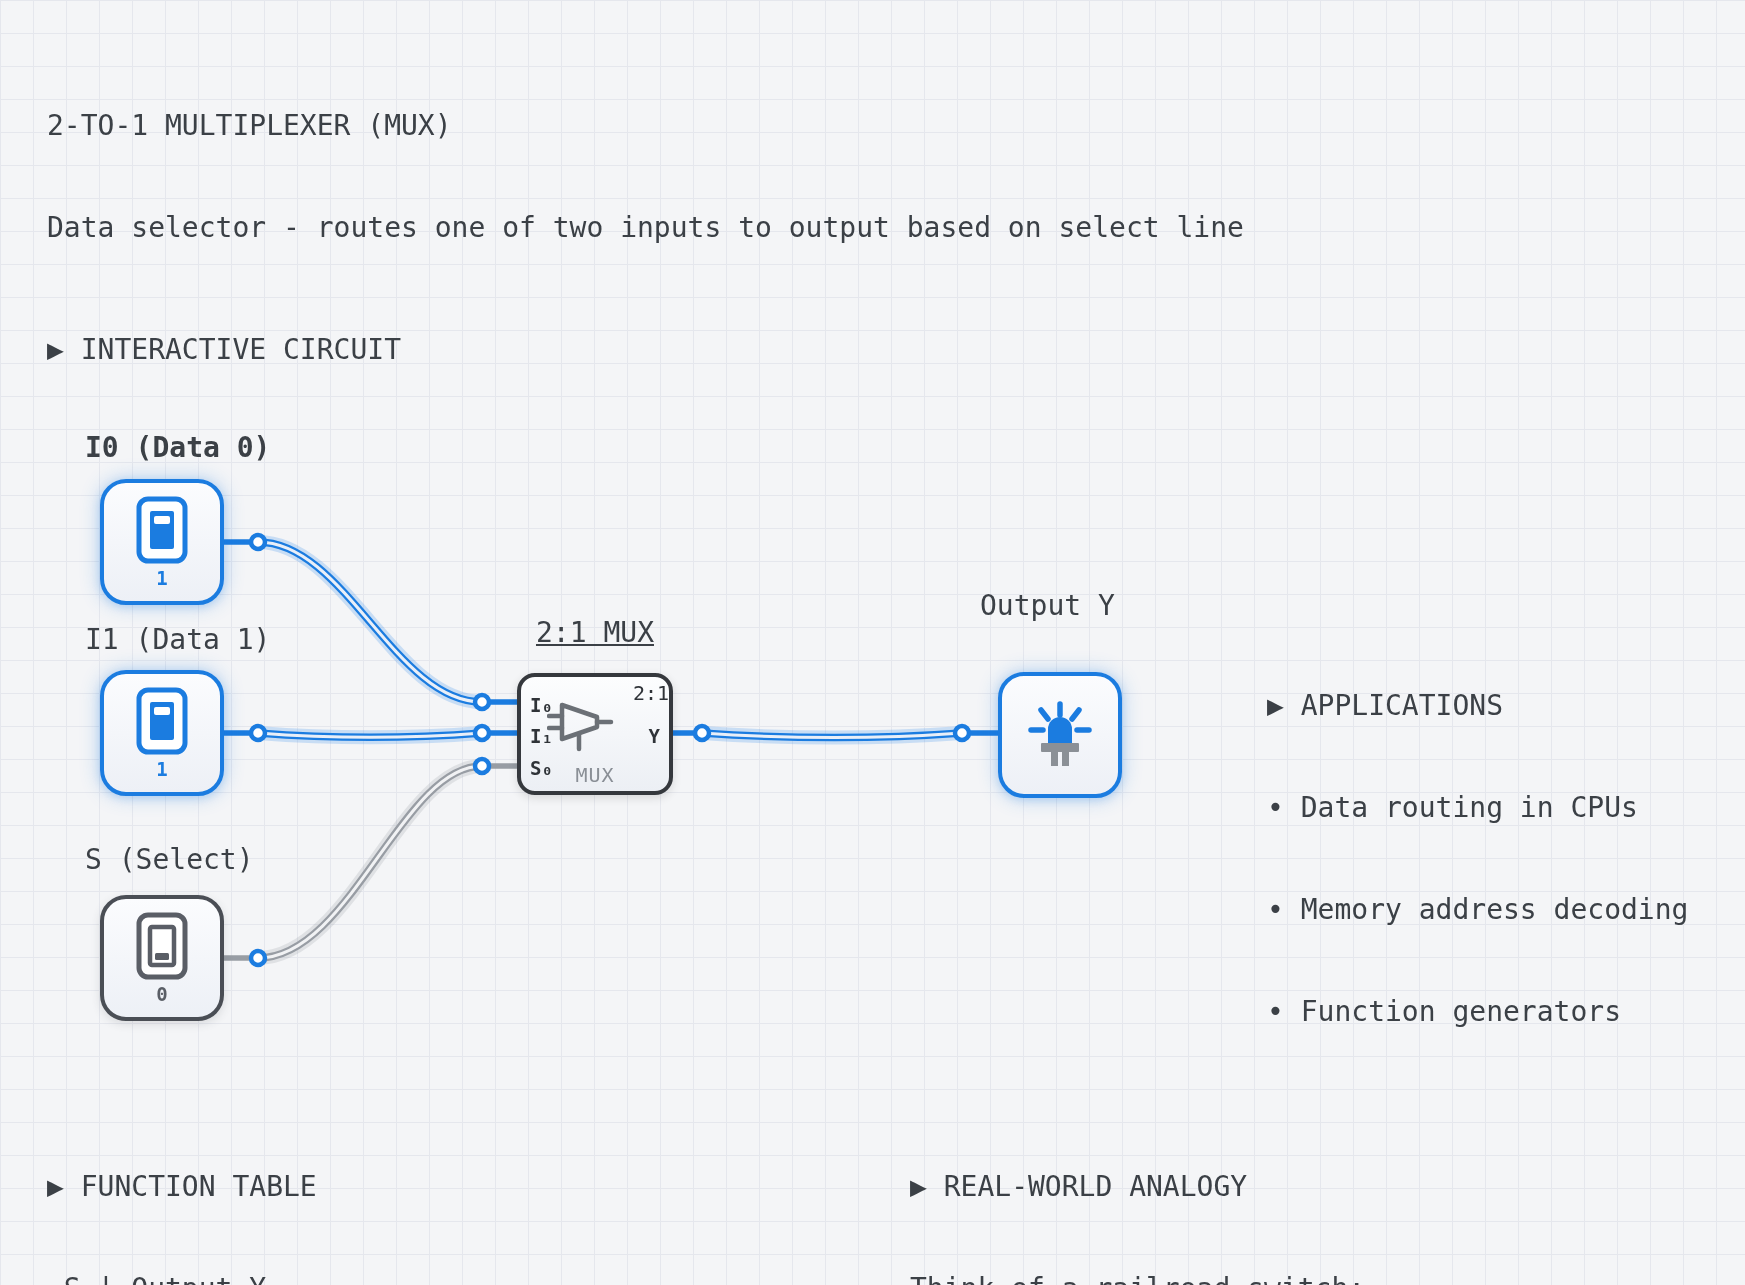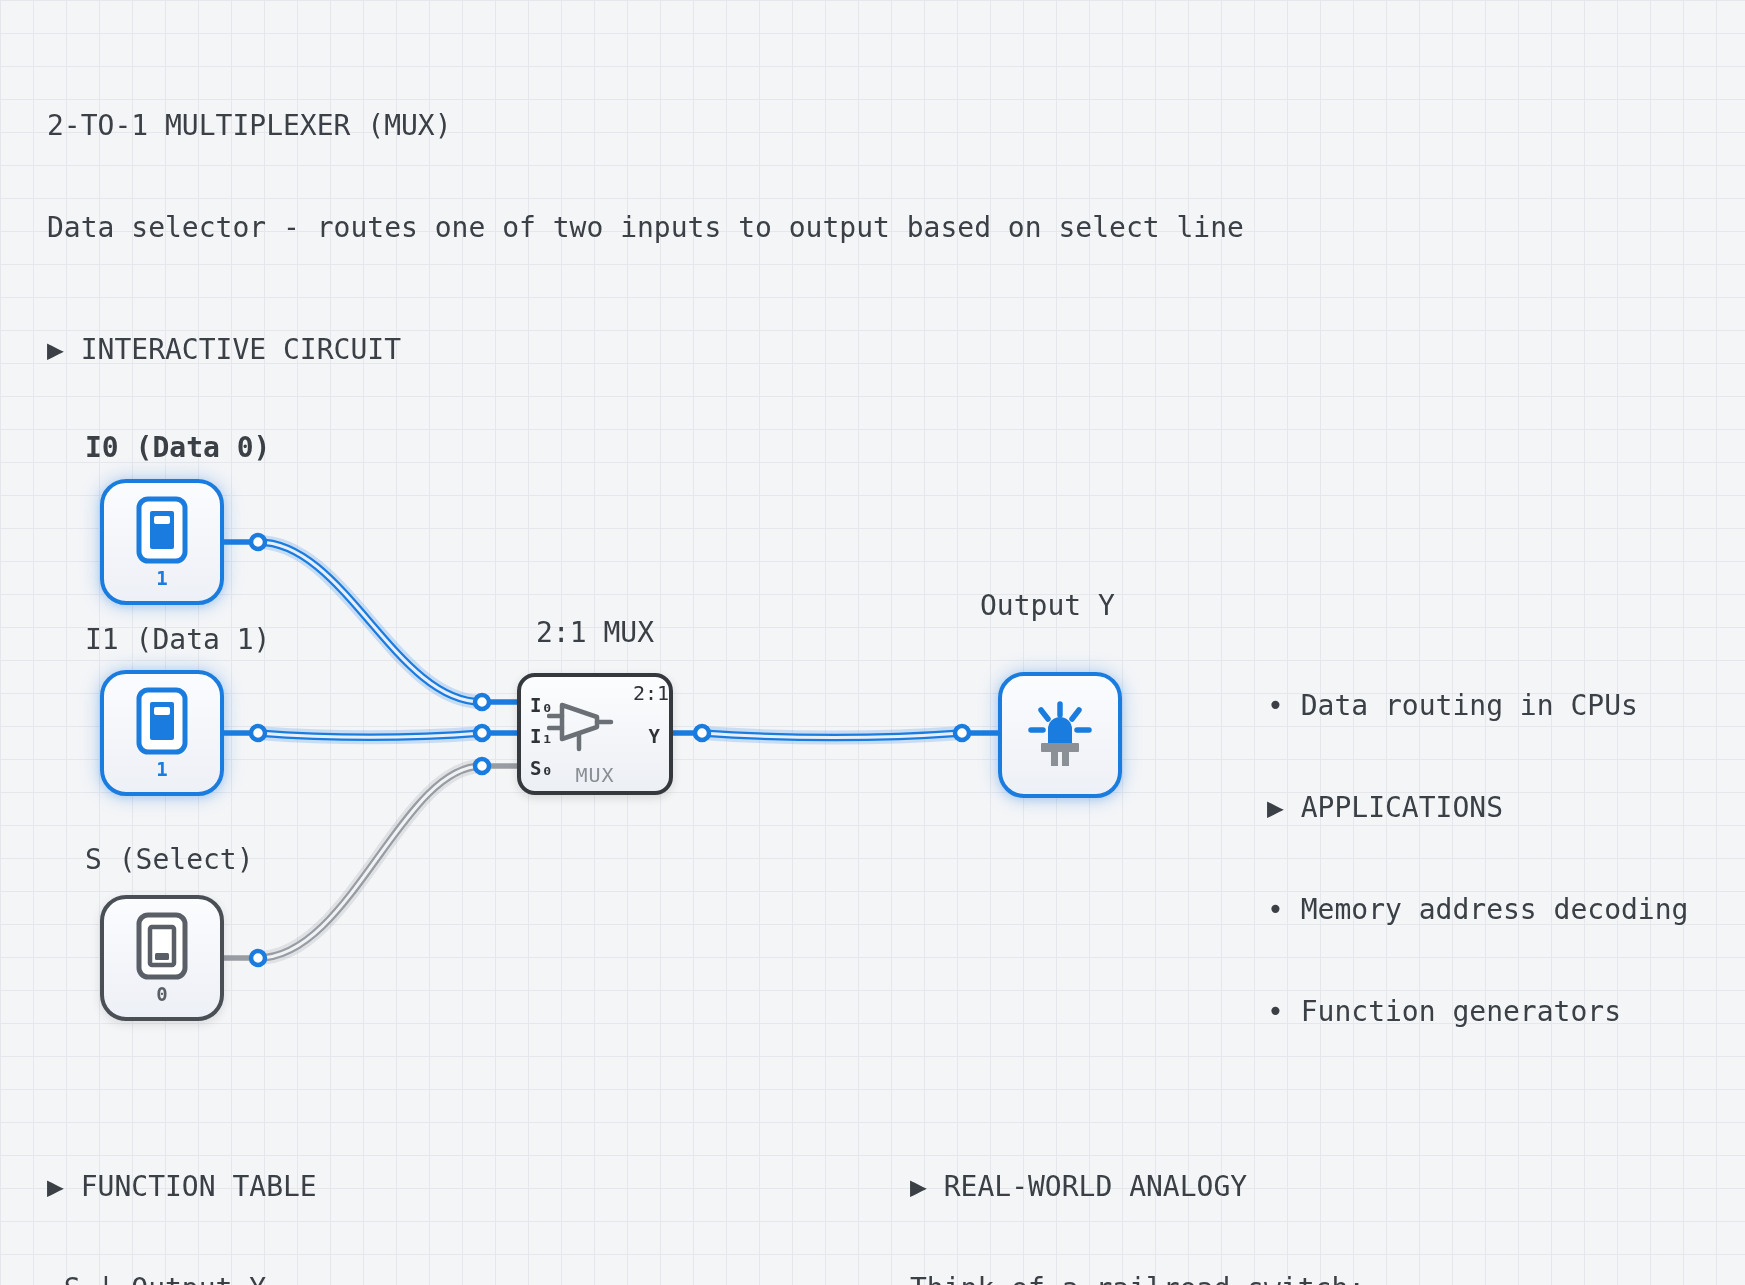--- a/index.html
+++ b/index.html
@@ -141,21 +141,21 @@
   <div class="abs mono" style="left:85px; top:843px;">S (Select)</div>
   <div class="node off" style="left:100px; top:895px;">
     <svg width="52" height="68" viewBox="0 0 52 68">
       <rect x="3" y="3" width="46" height="62" rx="9" fill="#ffffff" stroke="#5a5e66" stroke-width="5"></rect>
       <rect x="14" y="15" width="24" height="38" rx="2" fill="#ffffff" stroke="#5a5e66" stroke-width="4.5"></rect>
       <rect x="19" y="41" width="14" height="7" rx="1.5" fill="#5a5e66"></rect>
     </svg>
     <div class="val off">0</div>
   </div>
 
-  <div class="abs mono" style="left:517px; top:616px; width:156px; text-align:center;">2:1 MUX</div>
+  <div class="abs mono" style="left:517px; top:616px; width:156px; text-align:center;text-decoration:underline;">2:1 MUX</div>
   <div class="mux">
     <div class="badge">2:1</div>
     <div class="pin i0">I₀</div>
     <div class="pin i1">I₁</div>
     <div class="pin s">S₀</div>
     <div class="pin y">Y</div>
     <svg class="mux-symbol" width="76" height="58" viewBox="0 0 76 58">
       <g stroke="#6b7076" stroke-width="4.5" fill="none" stroke-linejoin="round" stroke-linecap="round">
         <line x1="2" y1="17" x2="15" y2="17"></line>
         <line x1="2" y1="29" x2="15" y2="29"></line>
@@ -178,22 +178,22 @@
         <line x1="65" y1="31" x2="53" y2="31"></line>
       </g>
       <path d="M 24 44 L 24 30 A 12 12 0 0 1 48 30 L 48 44 Z" fill="#1b7ce0"></path>
       <rect x="17" y="44" width="38" height="9" rx="1" fill="#8b9096"></rect>
       <rect x="27" y="53" width="7" height="14" fill="#8b9096"></rect>
       <rect x="38" y="53" width="7" height="14" fill="#8b9096"></rect>
     </svg>
   </div>
 
   <div class="abs mono" style="left:1267px; top:621px;">
+    <div>▶ APPLICATIONS</div>
     <div>• Data routing in CPUs</div>
-    <div>▶ APPLICATIONS</div>
     <div>• Memory address decoding</div>
     <div>• Function generators</div>
   </div>
 
   <div class="abs mono" style="left:47px; top:1102px;">
     <div>▶ FUNCTION TABLE</div>
     <div> S | Output Y</div>
     
     
   </div>

